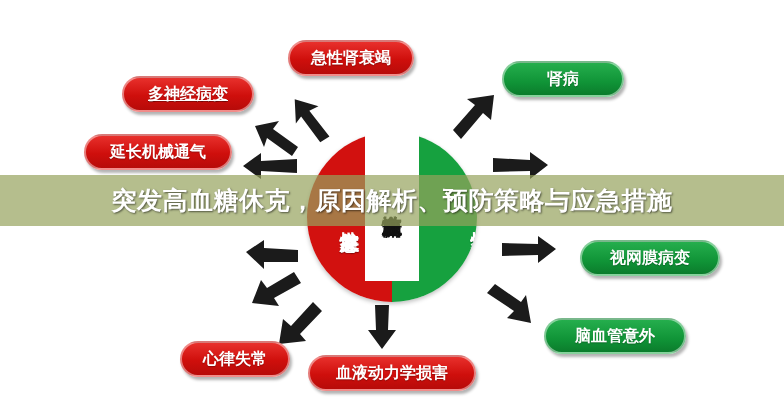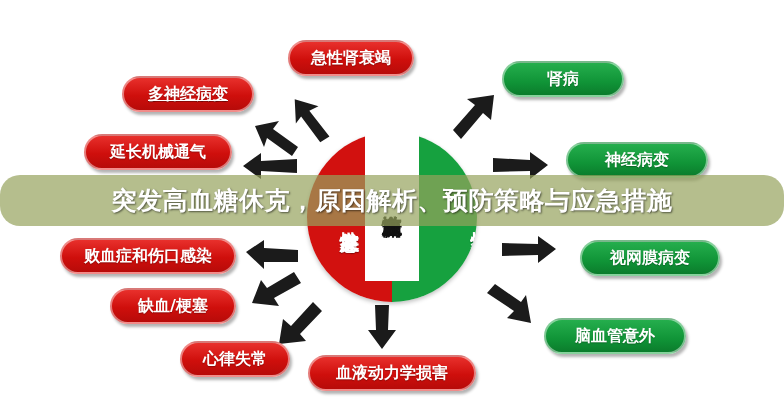--- a/index.html
+++ b/index.html
@@ -126,21 +126,20 @@
     position: absolute;
     left: 0;
     top: 175px;
     width: 784px;
     height: 51px;
     background: rgba(150,163,92,0.70);
     display: flex;
     align-items: center;
     justify-content: center;
     z-index: 20;
-    border-radius: 20px;
   }
   #banner .banner-text {
     color: #ffffff;
     font-weight: bold;
     font-size: 25px;
     letter-spacing: 0.5px;
     white-space: nowrap;
     text-shadow: 1px 1px 2px rgba(0,0,0,0.55);
   }
 </style>
@@ -230,43 +229,34 @@
   </div>
 
   <div class="pill red" style="left:122px; top:76px; width:132px;text-decoration:underline;">
     <span>多神经病变</span>
   </div>
 
   <div class="pill red" style="left:84px; top:134px; width:148px;">
     <span>延长机械通气</span>
   </div>
 
-  <div class="pill red" style="left:60px; top:238px; width:176px;">
-    <span>败血症和伤口感染</span>
-  </div>
-
-  <div class="pill red" style="left:110px; top:288px; width:126px;">
-    <span>缺血/梗塞</span>
-  </div>
+
 
   <div class="pill red" style="left:180px; top:341px; width:110px;text-align:right;">
     <span>心律失常</span>
   </div>
 
   <div class="pill red" style="left:308px; top:355px; width:168px;">
     <span>血液动力学损害</span>
   </div>
 
   <div class="pill green" style="left:502px; top:61px; width:122px;">
     <span>肾病</span>
   </div>
 
-  <div class="pill green" style="left:566px; top:142px; width:142px;">
-    <span>神经病变</span>
-  </div>
 
   <div class="pill green" style="left:580px; top:240px; width:140px;">
     <span>视网膜病变</span>
   </div>
 
   <div class="pill green" style="left:544px; top:318px; width:142px;">
     <span>脑血管意外</span>
   </div>
 
   <div id="banner">

